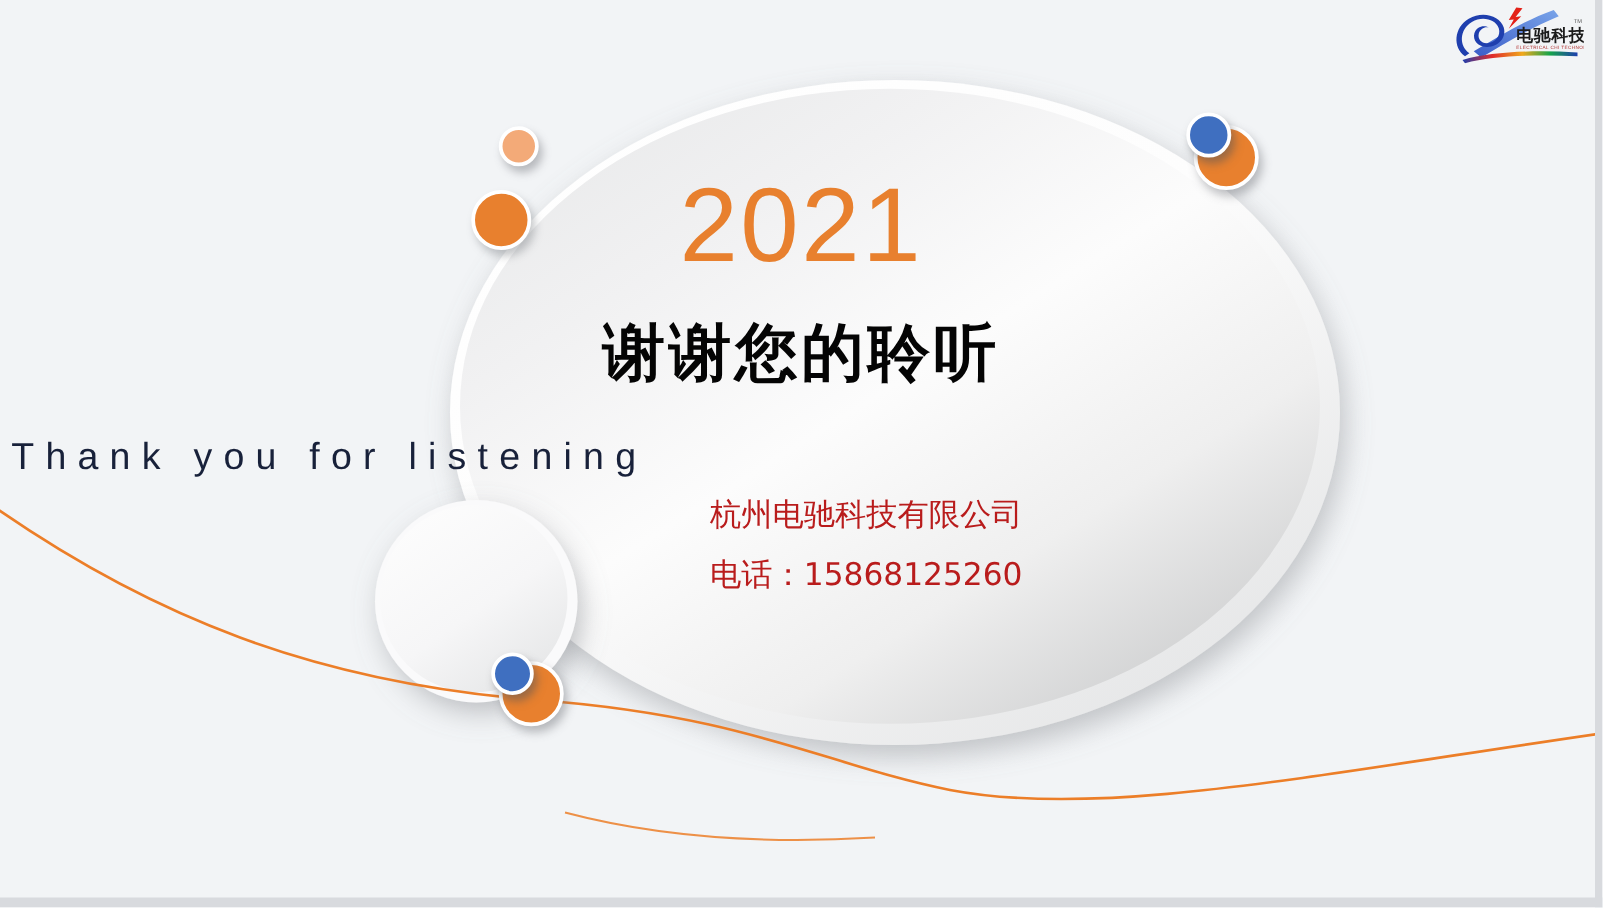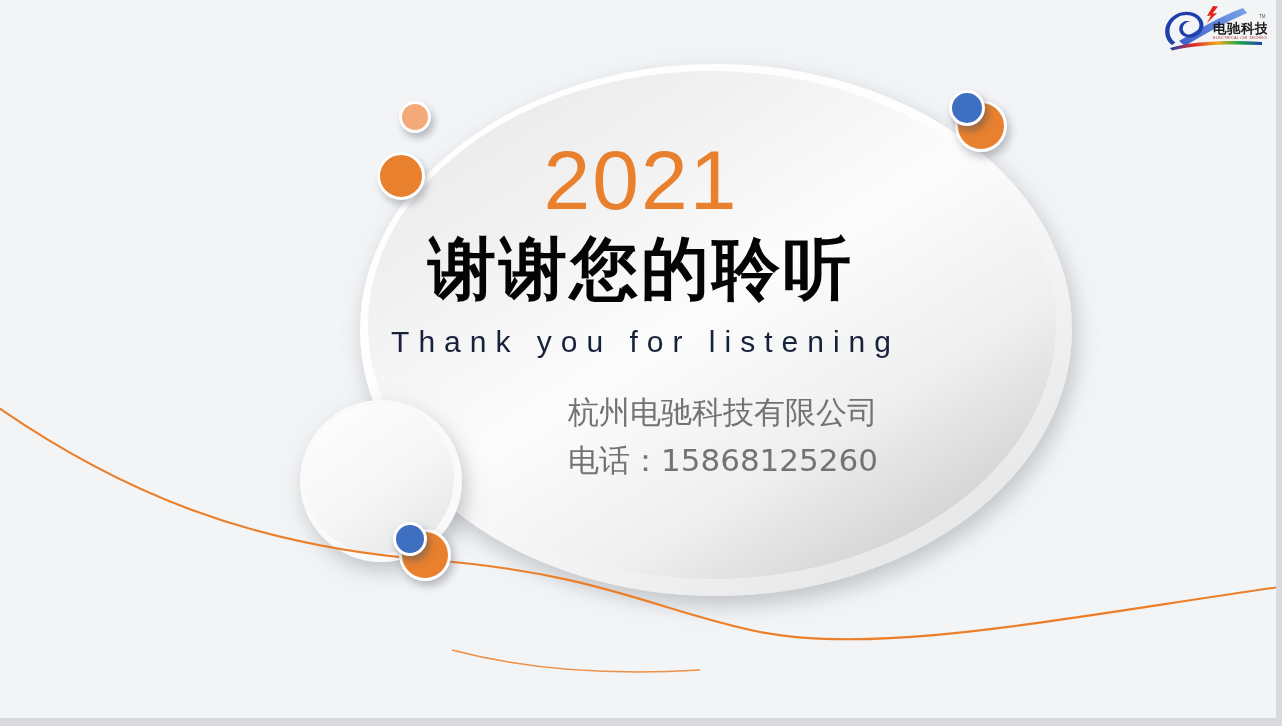--- a/index.html
+++ b/index.html
@@ -62,56 +62,56 @@
     line-height: 92px;
     font-weight: 400;
     letter-spacing: 2px;
     color: #e8802e;
     font-family: "Liberation Sans", "DejaVu Sans", sans-serif;
   }
 
   #headline-cn {
     position: absolute;
     left: 0;
-    top: 227px;
+    top: 240px;
     width: 1282px;
     text-align: center;
-    font-size: 68px;
+    font-size: 50px;
     line-height: 84px;
     font-weight: 700;
     letter-spacing: 3px;
     color: #040404;
     font-family: "DejaVu Sans", "Liberation Sans", sans-serif;
   }
 
   #headline-en {
     position: absolute;
     left: 0;
-    top: 324px;
-    width: 1282px;
-    text-align: center;
+    top: 348px;
+    width: 1282px;
+    text-align: left;
     font-size: 30px;
     line-height: 36px;
     font-weight: 400;
     letter-spacing: 9px;
     text-indent: 9px;
     color: #18213a;
     font-family: "Liberation Sans", "DejaVu Sans", sans-serif;
   }
 
   #contact {
     position: absolute;
     left: 568px;
     top: 388px;
     width: 460px;
   }
   #contact .line {
-    font-size: 31px;
+    font-size: 25px;
     line-height: 48px;
-    color: #737373;
+    color: #b91c1c;
     font-weight: 400;
     white-space: nowrap;
     font-family: "DejaVu Sans", "Liberation Sans", sans-serif;
   }
 
   
   #logo {
     position: absolute;
     right: 9px;
     top: 5px;

